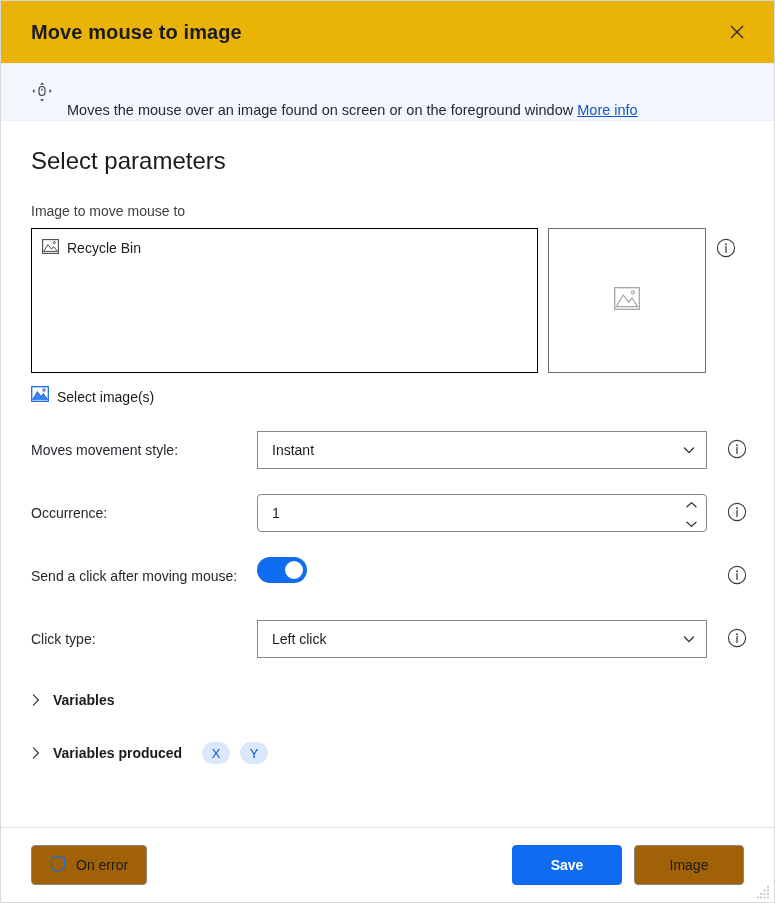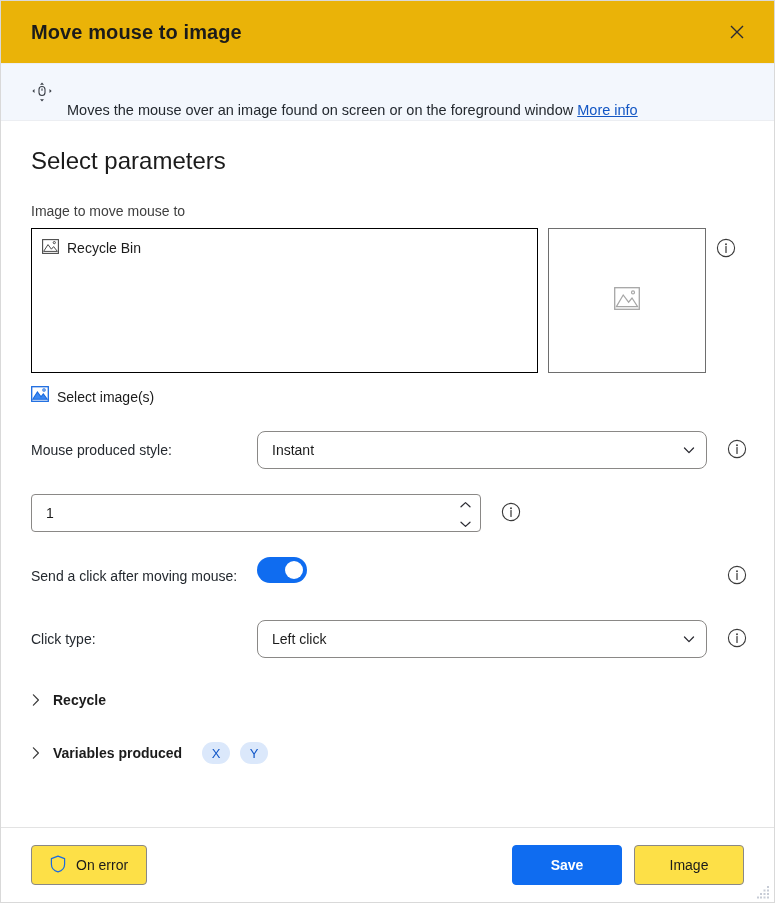--- a/index.html
+++ b/index.html
@@ -153,21 +153,21 @@
   .control {
     width: 450px;
     flex: 0 0 450px;
     height: 38px;
     position: relative;
   }
   .combo {
     width: 100%;
     height: 38px;
     border: 1px solid #8a8886;
-    border-radius: 8px;
+    border-radius: 0;
     background: #fff;
     display: flex;
     align-items: center;
     padding: 0 10px 0 14px;
     font-size: 14px;
     color: #1b1b1b;
     cursor: pointer;
   }
   .combo .val { flex: 1 1 auto; }
   .chevron { width: 14px; height: 14px; flex: 0 0 14px; }
@@ -256,21 +256,21 @@
   }
   .btn {
     height: 40px;
     border-radius: 4px;
     font-size: 14px;
     display: inline-flex;
     align-items: center;
     justify-content: center;
     cursor: pointer;
     border: 1px solid #8a8886;
-    background: #fde047;
+    background: #a16207;
     color: #1b1b1b;
     padding: 0 18px;
   }
   .btn-onerror { gap: 10px; min-width: 110px; }
   .btn-primary {
     background: #0f6cf0;
     border-color: #0f6cf0;
     color: #ffffff;
     font-weight: 600;
     width: 110px;
@@ -368,21 +368,21 @@
           <rect x="0.7" y="0.7" width="16.6" height="14.6" fill="#ffffff" stroke="#1a6ae0" stroke-width="1.3"></rect>
           <path d="M1.8 13.3 L6.4 6 L10 10.8 L12.3 7.9 L16.2 13.3 Z" fill="#3b88f2" stroke="#1a6ae0" stroke-width="1.1"></path>
           <circle cx="13" cy="4" r="1.2" fill="#ffffff" stroke="#1a6ae0" stroke-width="1.1"></circle>
         </svg>
       </span>
       <span>Select image(s)</span>
     </div>
 
     
     <div class="prow">
-      <div class="plabel">Mouse produced style:</div>
+      <div class="plabel">Moves movement style:</div>
       <div class="control">
         <div class="combo">
           <span class="val">Instant</span>
           <span class="chevron">
             <svg width="14" height="14" viewBox="0 0 14 14" aria-hidden="true">
               <path d="M2.5 5 L7 9.6 L11.5 5" fill="none" stroke="#2b2b33" stroke-width="1.3" stroke-linecap="round" stroke-linejoin="round"></path>
             </svg>
           </span>
         </div>
       </div>
@@ -390,20 +390,21 @@
         <svg width="20" height="20" viewBox="0 0 20 20" aria-hidden="true">
           <circle cx="10" cy="10" r="8.6" fill="none" stroke="#3a3a3a" stroke-width="1.1"></circle>
           <circle cx="10" cy="6.2" r="0.95" fill="#3a3a3a"></circle>
           <path d="M10 8.6 v5.8" stroke="#3a3a3a" stroke-width="1.25" stroke-linecap="round"></path>
         </svg>
       </span>
     </div>
 
     
     <div class="prow">
+      <div class="plabel">Occurrence:</div>
       <div class="control">
         <div class="spin-field">
           <span class="val">1</span>
           <span class="spinners">
             <span>
               <svg width="13" height="8" viewBox="0 0 13 8" aria-hidden="true">
                 <path d="M2 5.8 L6.5 1.6 L11 5.8" fill="none" stroke="#2b2b33" stroke-width="1.25" stroke-linecap="round" stroke-linejoin="round"></path>
               </svg>
             </span>
             <span>
@@ -462,21 +463,21 @@
       </span>
     </div>
 
     
     <div class="expander">
       <span class="caret">
         <svg width="10" height="14" viewBox="0 0 10 14" aria-hidden="true">
           <path d="M2.4 1.8 L7.4 7 L2.4 12.2" fill="none" stroke="#3a3a3a" stroke-width="1.2" stroke-linecap="round" stroke-linejoin="round"></path>
         </svg>
       </span>
-      <span>Recycle</span>
+      <span>Variables</span>
     </div>
 
     
     <div class="expander">
       <span class="caret">
         <svg width="10" height="14" viewBox="0 0 10 14" aria-hidden="true">
           <path d="M2.4 1.8 L7.4 7 L2.4 12.2" fill="none" stroke="#3a3a3a" stroke-width="1.2" stroke-linecap="round" stroke-linejoin="round"></path>
         </svg>
       </span>
       <span>Variables produced</span>

